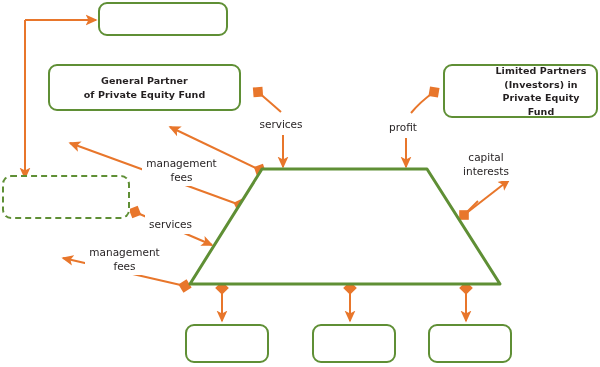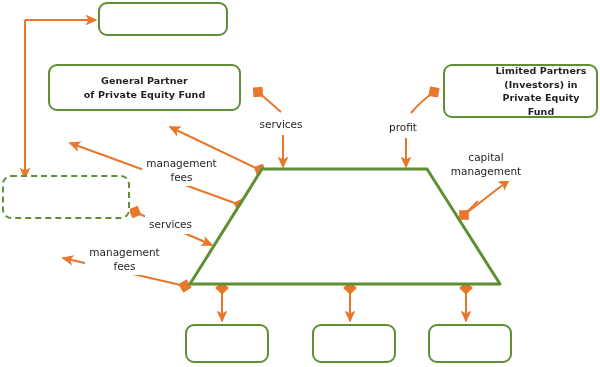--- a/index.html
+++ b/index.html
@@ -148,16 +148,16 @@
   </div>
   <div class="edgelabel" id="lbl-management-fees-adv" style="left: 85px; top: 242px; width: 79px; height: 33px;">
     <span>management
 fees</span>
   </div>
   <div class="edgelabel" id="lbl-funds" style="left: 383px; top: 116px; width: 40px; height: 21px;">
     <span>profit</span>
   </div>
   <div class="edgelabel" id="lbl-capital-interests" style="left: 458px; top: 146px; width: 56px; height: 35px;">
     <span>capital
-management</span>
+interests</span>
   </div>
 
 </div>
 
 </body></html>

